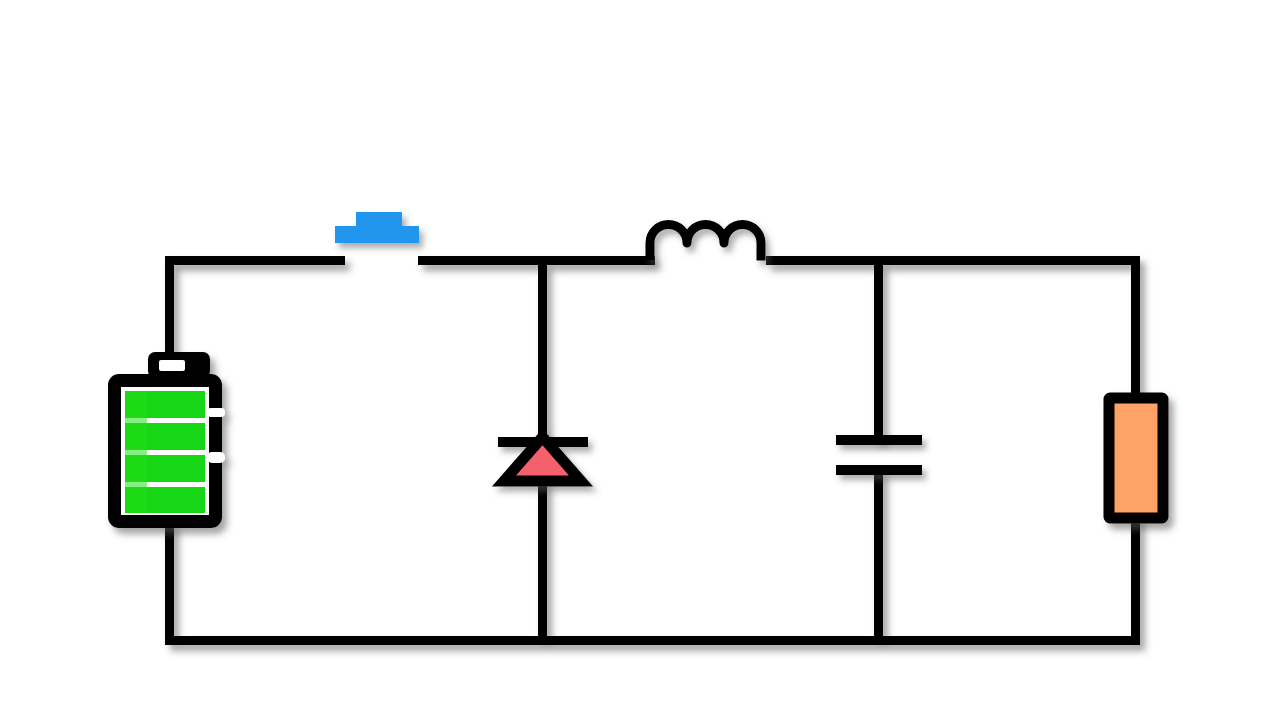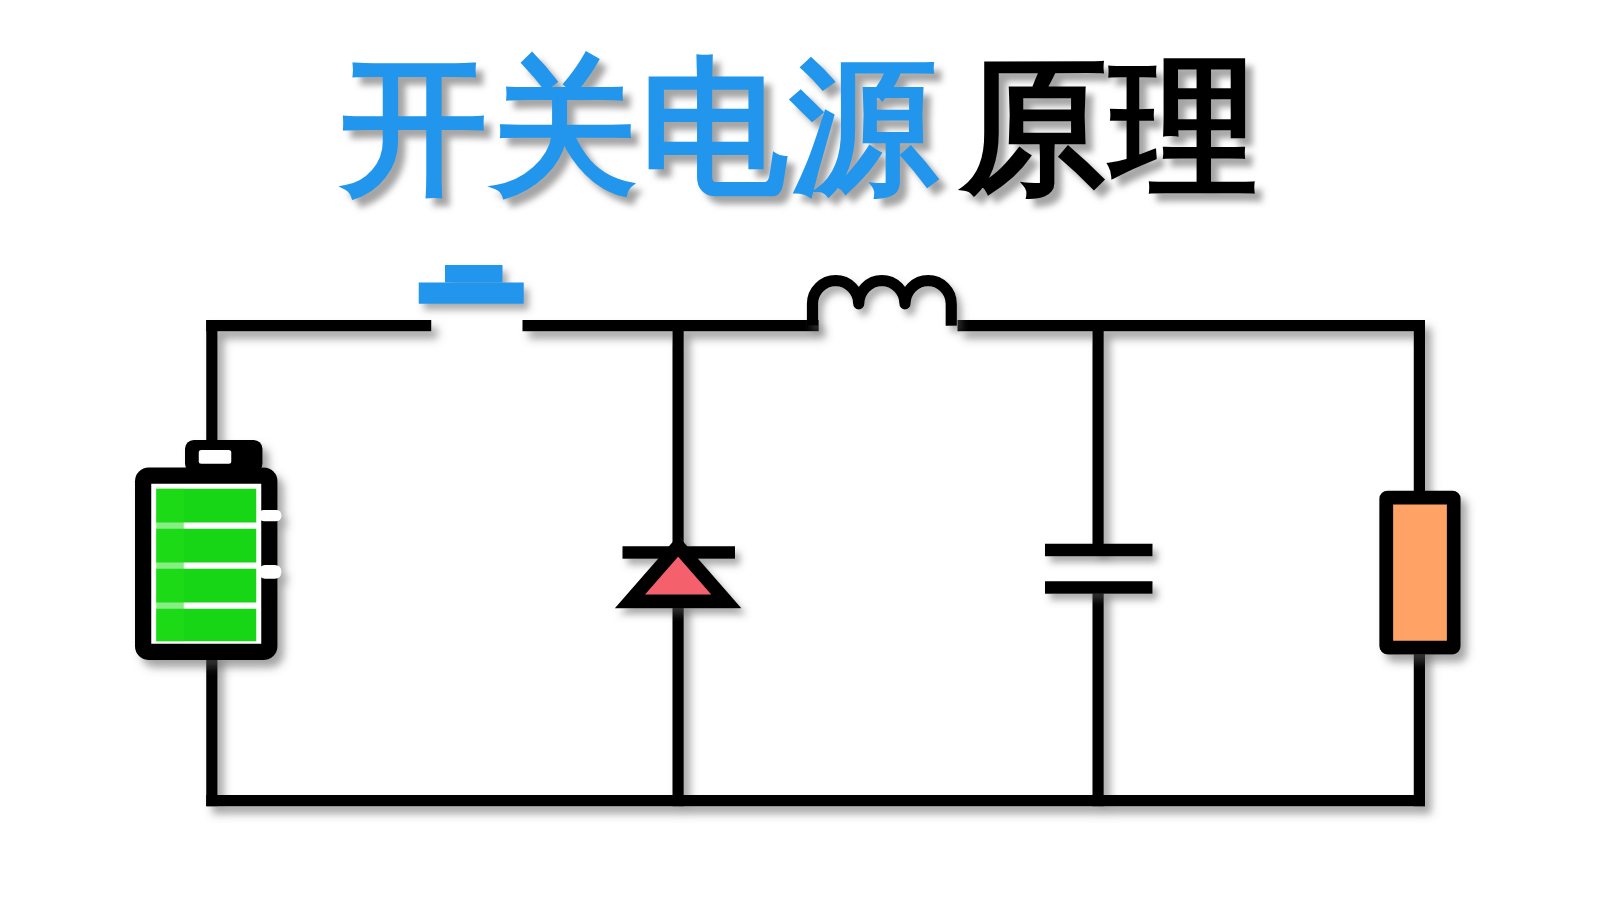--- a/index.html
+++ b/index.html
@@ -77,23 +77,20 @@
   .res-body {
     stroke: #000000;
     stroke-width: 11;
   }
 </style>
 </head>
 <body>
 
 <div id="stage" style="background: rgb(255, 255, 255);">
 
-  <div id="title-block">
-    <span class="title-seg" id="title-primary" style="color: rgb(33, 150, 236);">开关电源</span><span class="title-seg" id="title-secondary" style="color: rgb(0, 0, 0);">原理</span>
-  </div>
 
   <svg id="circuit-svg" viewBox="0 0 1280 720">
 
     <defs>
       <filter id="softShadow" x="-40%" y="-40%" width="200%" height="200%">
         <feDropShadow dx="5" dy="6" stdDeviation="3.5" flood-color="#5a5a5a" flood-opacity="0.55"></feDropShadow>
       </filter>
       <filter id="softShadowSm" x="-60%" y="-60%" width="240%" height="240%">
         <feDropShadow dx="4" dy="5" stdDeviation="3" flood-color="#5a5a5a" flood-opacity="0.5"></feDropShadow>
       </filter>

